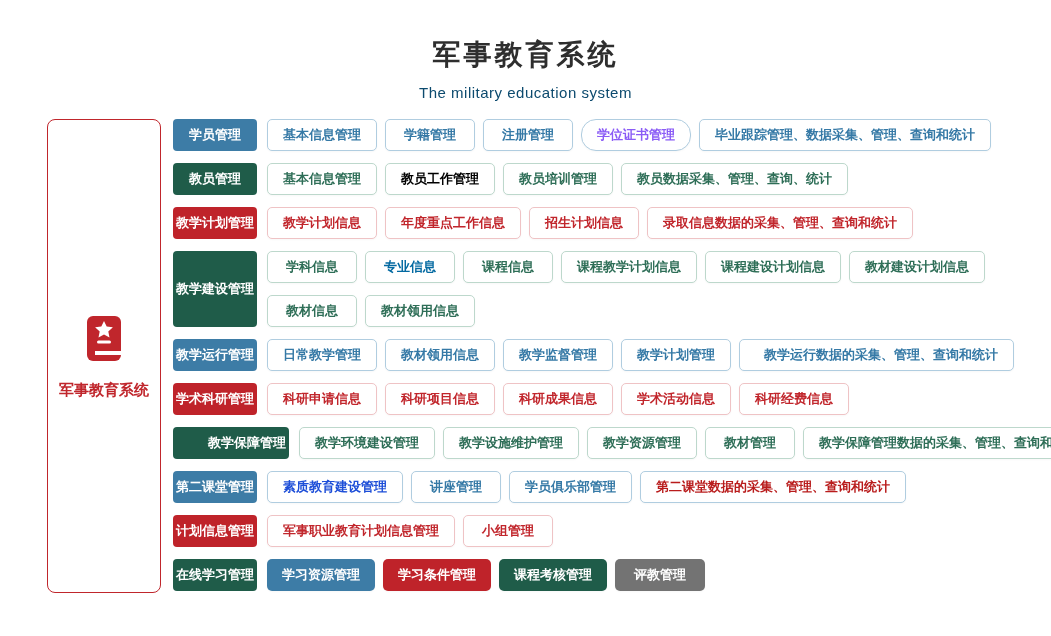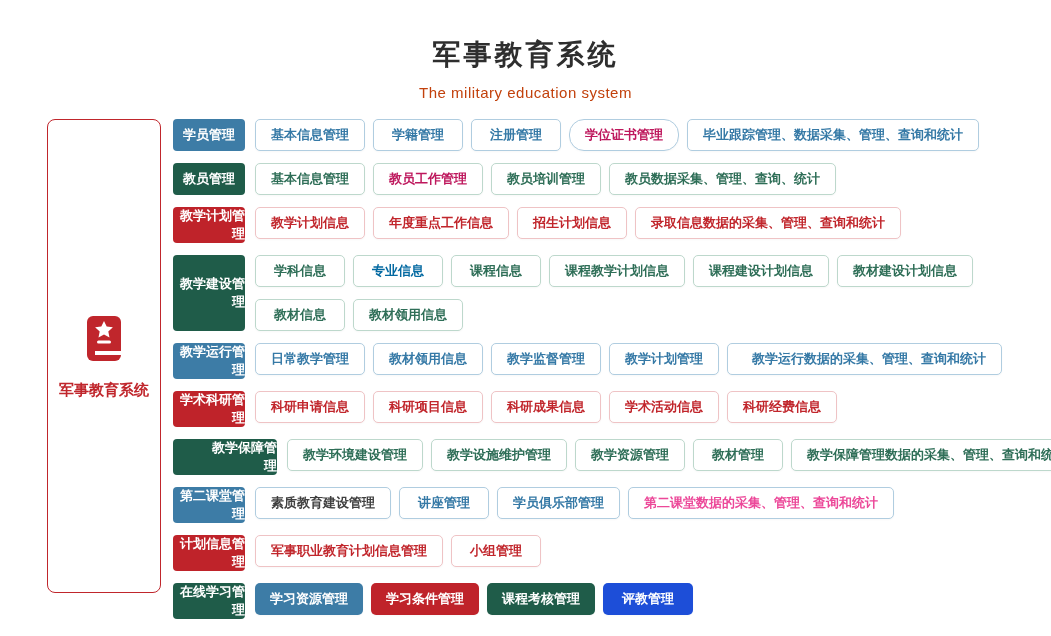--- a/index.html
+++ b/index.html
@@ -5,38 +5,38 @@
   html,body{margin:0;padding:0;}
   body{
     width:1051px;height:636px;background:#ffffff;overflow:hidden;
     font-family:"Liberation Sans","DejaVu Sans",sans-serif;
   }
   .header{text-align:center;padding-top:36px;}
   .page-title{
     margin:0;font-size:28px;font-weight:700;color:#2e2e2e;letter-spacing:3px;
   }
   .page-subtitle{
-    margin:10px 0 0 0;font-size:15px;color:#c2410c;letter-spacing:.5px;
+    margin:10px 0 0 0;font-size:15px;color:#0c4a6e;letter-spacing:.5px;
   }
   .diagram{
     display:flex;align-items:stretch;gap:12px;
     padding:18px 40px 0 47px;box-sizing:border-box;height:492px;
   }
   .root-node{
     width:112px;flex-shrink:0;border:1px solid #c0262c;border-radius:8px;
     display:flex;flex-direction:column;align-items:center;justify-content:center;gap:12px;
     background:#fff;
   }
   .root-label{font-size:15px;font-weight:700;}
   .rows{display:flex;flex-direction:column;gap:12px;flex:1;}
   .diagram-row{display:flex;gap:10px;align-items:stretch;}
   .cat{
-    width:72px;flex-shrink:0;display:flex;align-items:center;justify-content:center;
+    width:84px;flex-shrink:0;display:flex;align-items:center;justify-content:center;
     border-radius:4px;color:#fff;font-size:13px;font-weight:700;min-height:32px;
-    cursor:pointer;text-align:right;
+    cursor:pointer;text-align:left;
   }
   .lines{display:flex;flex-direction:column;gap:12px;}
   .line{display:flex;gap:8px;}
   .item{
     min-width:90px;height:32px;padding:0 15px;box-sizing:border-box;
     display:flex;align-items:center;justify-content:center;
     border-radius:5px;font-size:13px;font-weight:700;background:#fff;
     cursor:pointer;white-space:nowrap;box-shadow:0 1px 2px rgba(0,0,0,0.03);
   }
   .item.outline{border:1px solid;}
@@ -64,31 +64,31 @@
     <div class="root-label" style="color: rgb(192, 38, 44);">军事教育系统</div>
   </aside>
   <main class="rows" id="rows">
       <div class="diagram-row">
         <div class="cat" style="background: rgb(61, 124, 166);">学员管理</div>
         <div class="lines">
           <div class="line">
             <div class="item outline" style="color: rgb(53, 121, 166); border-color: rgb(176, 205, 224);">基本信息管理</div>
             <div class="item outline" style="color: rgb(53, 121, 166); border-color: rgb(176, 205, 224);">学籍管理</div>
             <div class="item outline" style="color: rgb(53, 121, 166); border-color: rgb(176, 205, 224);">注册管理</div>
-            <div class="item outline" style="color: #be185d; border-color: rgb(176, 205, 224); border-radius: 15px;">学位证书管理</div>
+            <div class="item outline" style="color: #8b5cf6; border-color: rgb(176, 205, 224); border-radius: 15px;">学位证书管理</div>
             <div class="item outline" style="color: rgb(53, 121, 166); border-color: rgb(176, 205, 224);">毕业跟踪管理、数据采集、管理、查询和统计</div>
           </div>
         </div>
       </div>
       <div class="diagram-row">
         <div class="cat" style="background: rgb(31, 92, 73);">教员管理</div>
         <div class="lines">
           <div class="line">
             <div class="item outline" style="color: rgb(46, 110, 87); border-color: rgb(189, 216, 204);">基本信息管理</div>
-            <div class="item outline" style="color: #be185d; border-color: rgb(189, 216, 204);">教员工作管理</div>
+            <div class="item outline" style="color: #000000; border-color: rgb(189, 216, 204);">教员工作管理</div>
             <div class="item outline" style="color: rgb(46, 110, 87); border-color: rgb(189, 216, 204);">教员培训管理</div>
             <div class="item outline" style="color: rgb(46, 110, 87); border-color: rgb(189, 216, 204);">教员数据采集、管理、查询、统计</div>
           </div>
         </div>
       </div>
       <div class="diagram-row">
         <div class="cat" style="background: rgb(191, 35, 42);">教学计划管理</div>
         <div class="lines">
           <div class="line">
             <div class="item outline" style="color: rgb(193, 38, 44); border-color: rgb(239, 195, 197);">教学计划信息</div>
@@ -148,41 +148,41 @@
             <div class="item outline" style="color: rgb(46, 110, 87); border-color: rgb(189, 216, 204);">教学资源管理</div>
             <div class="item outline" style="color: rgb(46, 110, 87); border-color: rgb(189, 216, 204);">教材管理</div>
             <div class="item outline" style="color: rgb(46, 110, 87); border-color: rgb(189, 216, 204);">教学保障管理数据的采集、管理、查询和统计</div>
           </div>
         </div>
       </div>
       <div class="diagram-row">
         <div class="cat" style="background: rgb(61, 124, 166);">第二课堂管理</div>
         <div class="lines">
           <div class="line">
-            <div class="item outline" style="color: #404040; border-color: rgb(176, 205, 224);">素质教育建设管理</div>
+            <div class="item outline" style="color: #1d4ed8; border-color: rgb(176, 205, 224);">素质教育建设管理</div>
             <div class="item outline" style="color: rgb(53, 121, 166); border-color: rgb(176, 205, 224);">讲座管理</div>
             <div class="item outline" style="color: rgb(53, 121, 166); border-color: rgb(176, 205, 224);">学员俱乐部管理</div>
-            <div class="item outline" style="color: #ec4899; border-color: rgb(176, 205, 224);">第二课堂数据的采集、管理、查询和统计</div>
+            <div class="item outline" style="color: #b91c1c; border-color: rgb(176, 205, 224);">第二课堂数据的采集、管理、查询和统计</div>
           </div>
         </div>
       </div>
       <div class="diagram-row">
         <div class="cat" style="background: rgb(191, 35, 42);">计划信息管理</div>
         <div class="lines">
           <div class="line">
             <div class="item outline" style="color: rgb(193, 38, 44); border-color: rgb(239, 195, 197);">军事职业教育计划信息管理</div>
             <div class="item outline" style="color: rgb(193, 38, 44); border-color: rgb(239, 195, 197);">小组管理</div>
           </div>
         </div>
       </div>
       <div class="diagram-row">
         <div class="cat" style="background: rgb(31, 92, 73);">在线学习管理</div>
         <div class="lines">
           <div class="line">
             <div class="item" style="background: rgb(61, 124, 166); color: rgb(255, 255, 255);">学习资源管理</div>
             <div class="item" style="background: rgb(191, 35, 42); color: rgb(255, 255, 255);">学习条件管理</div>
             <div class="item" style="background: rgb(31, 92, 73); color: rgb(255, 255, 255);">课程考核管理</div>
-            <div class="item" style="background: #1d4ed8; color: rgb(255, 255, 255);">评教管理</div>
+            <div class="item" style="background: #737373; color: rgb(255, 255, 255);">评教管理</div>
           </div>
         </div>
       </div>
     </main>
 </div>
 
 </body></html>

